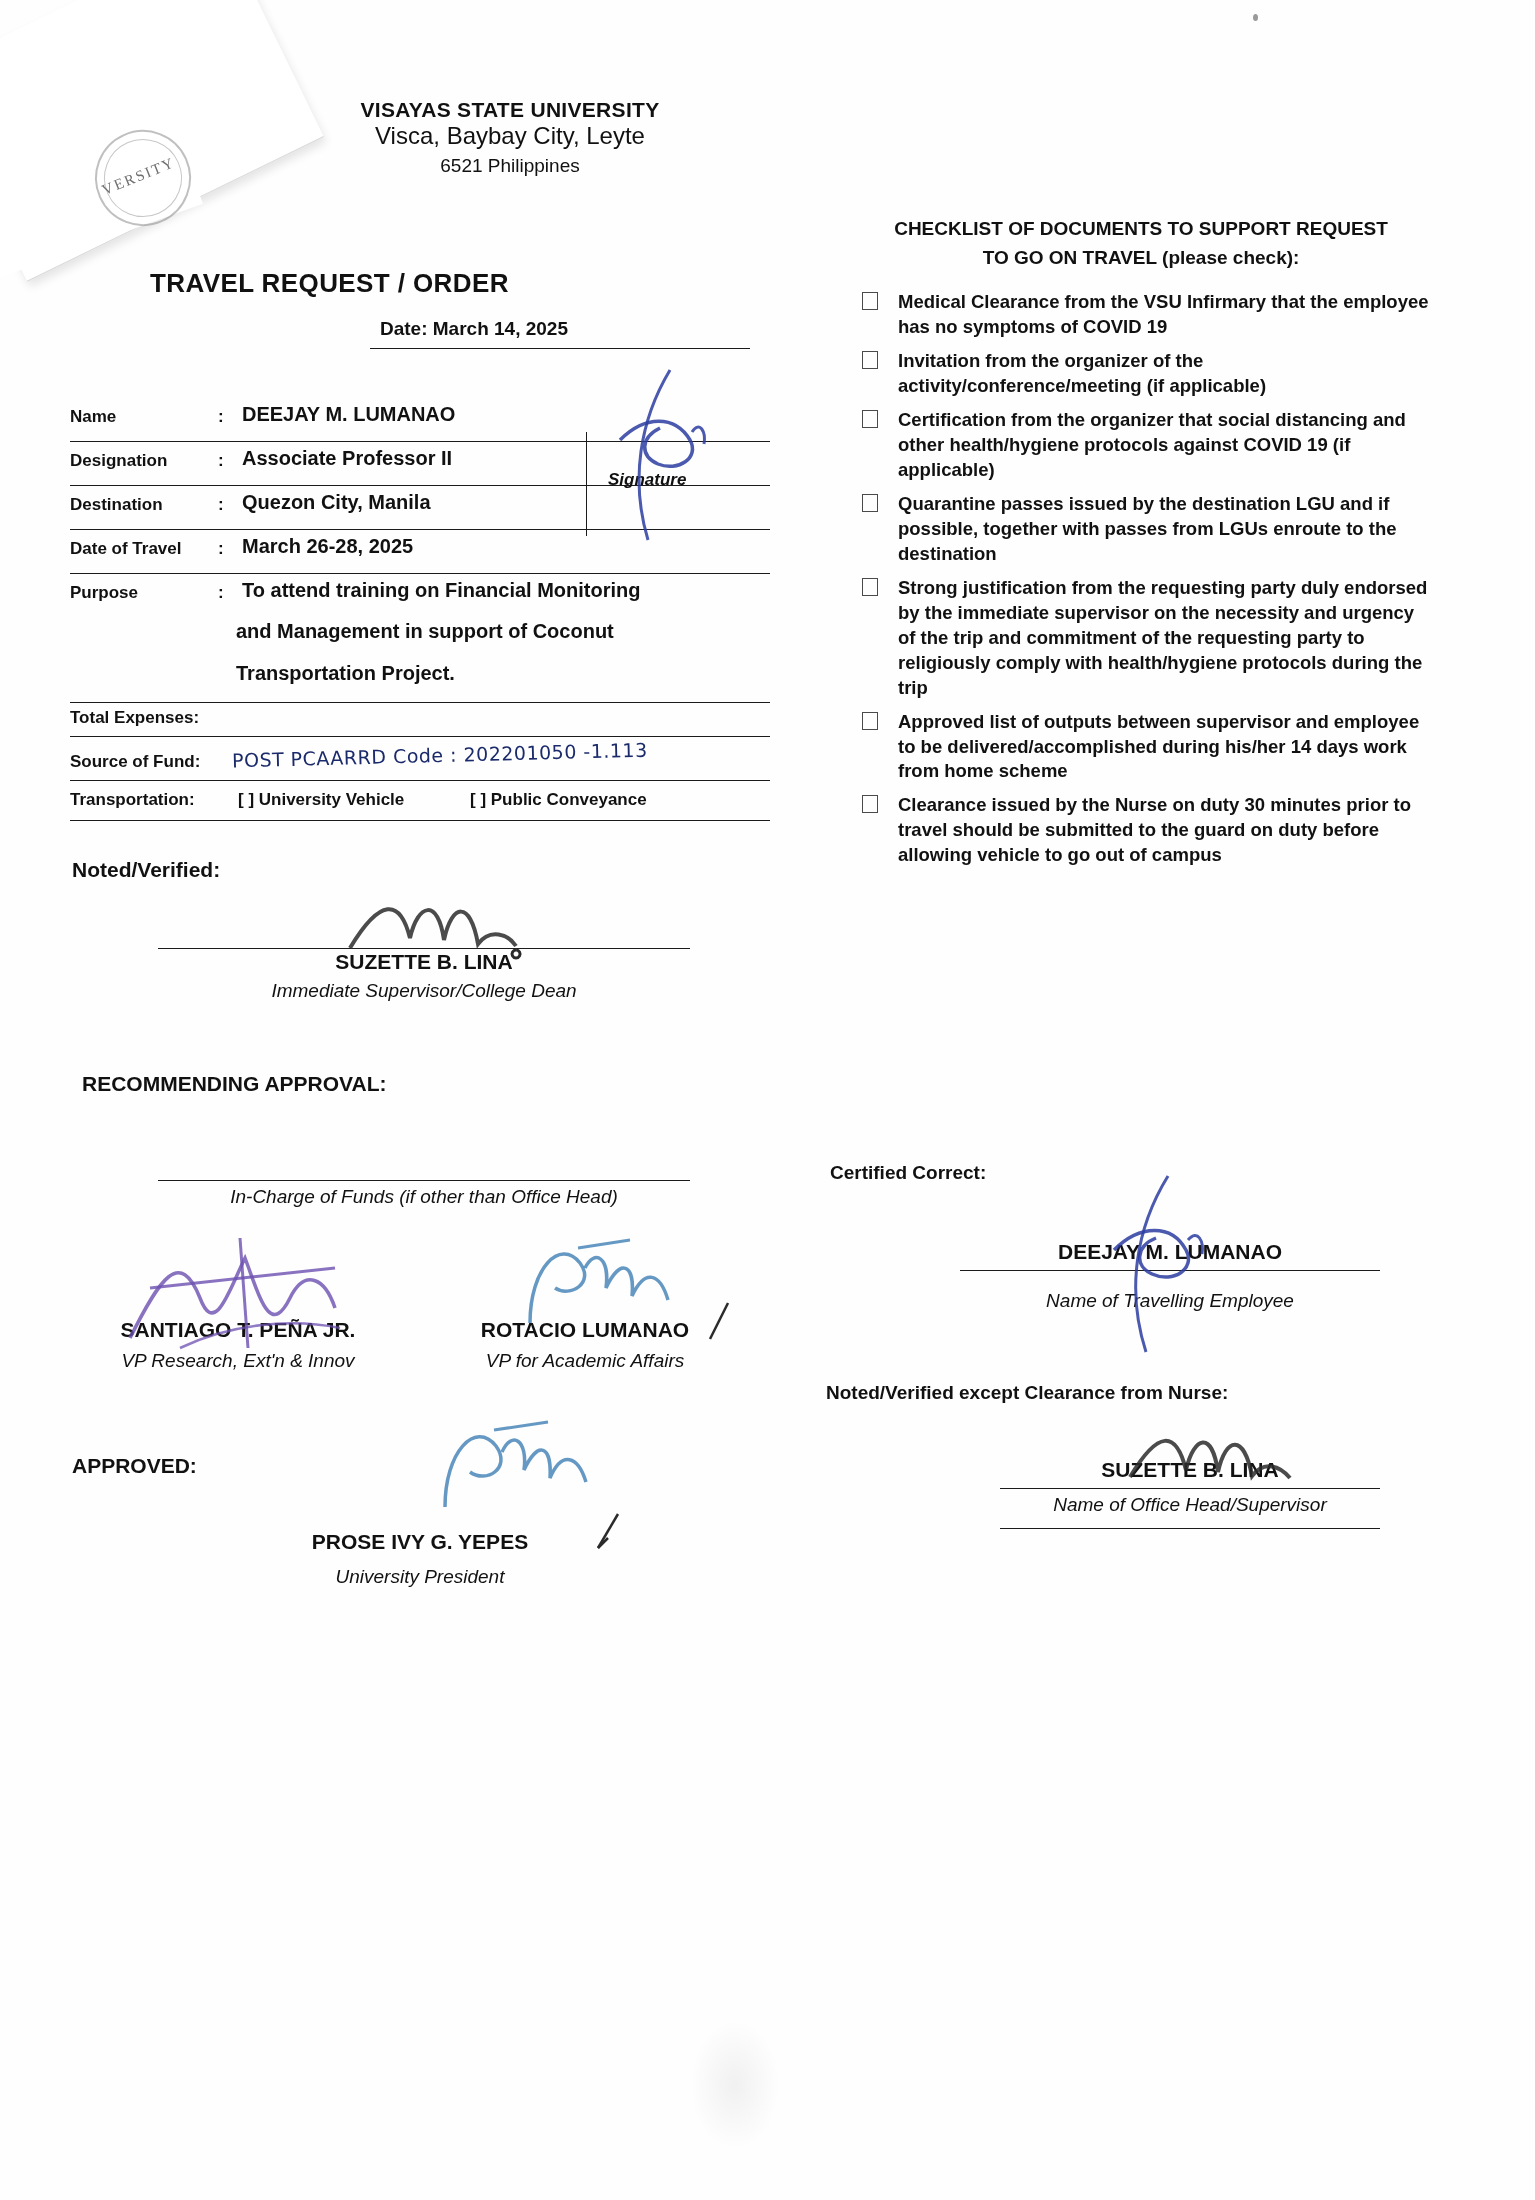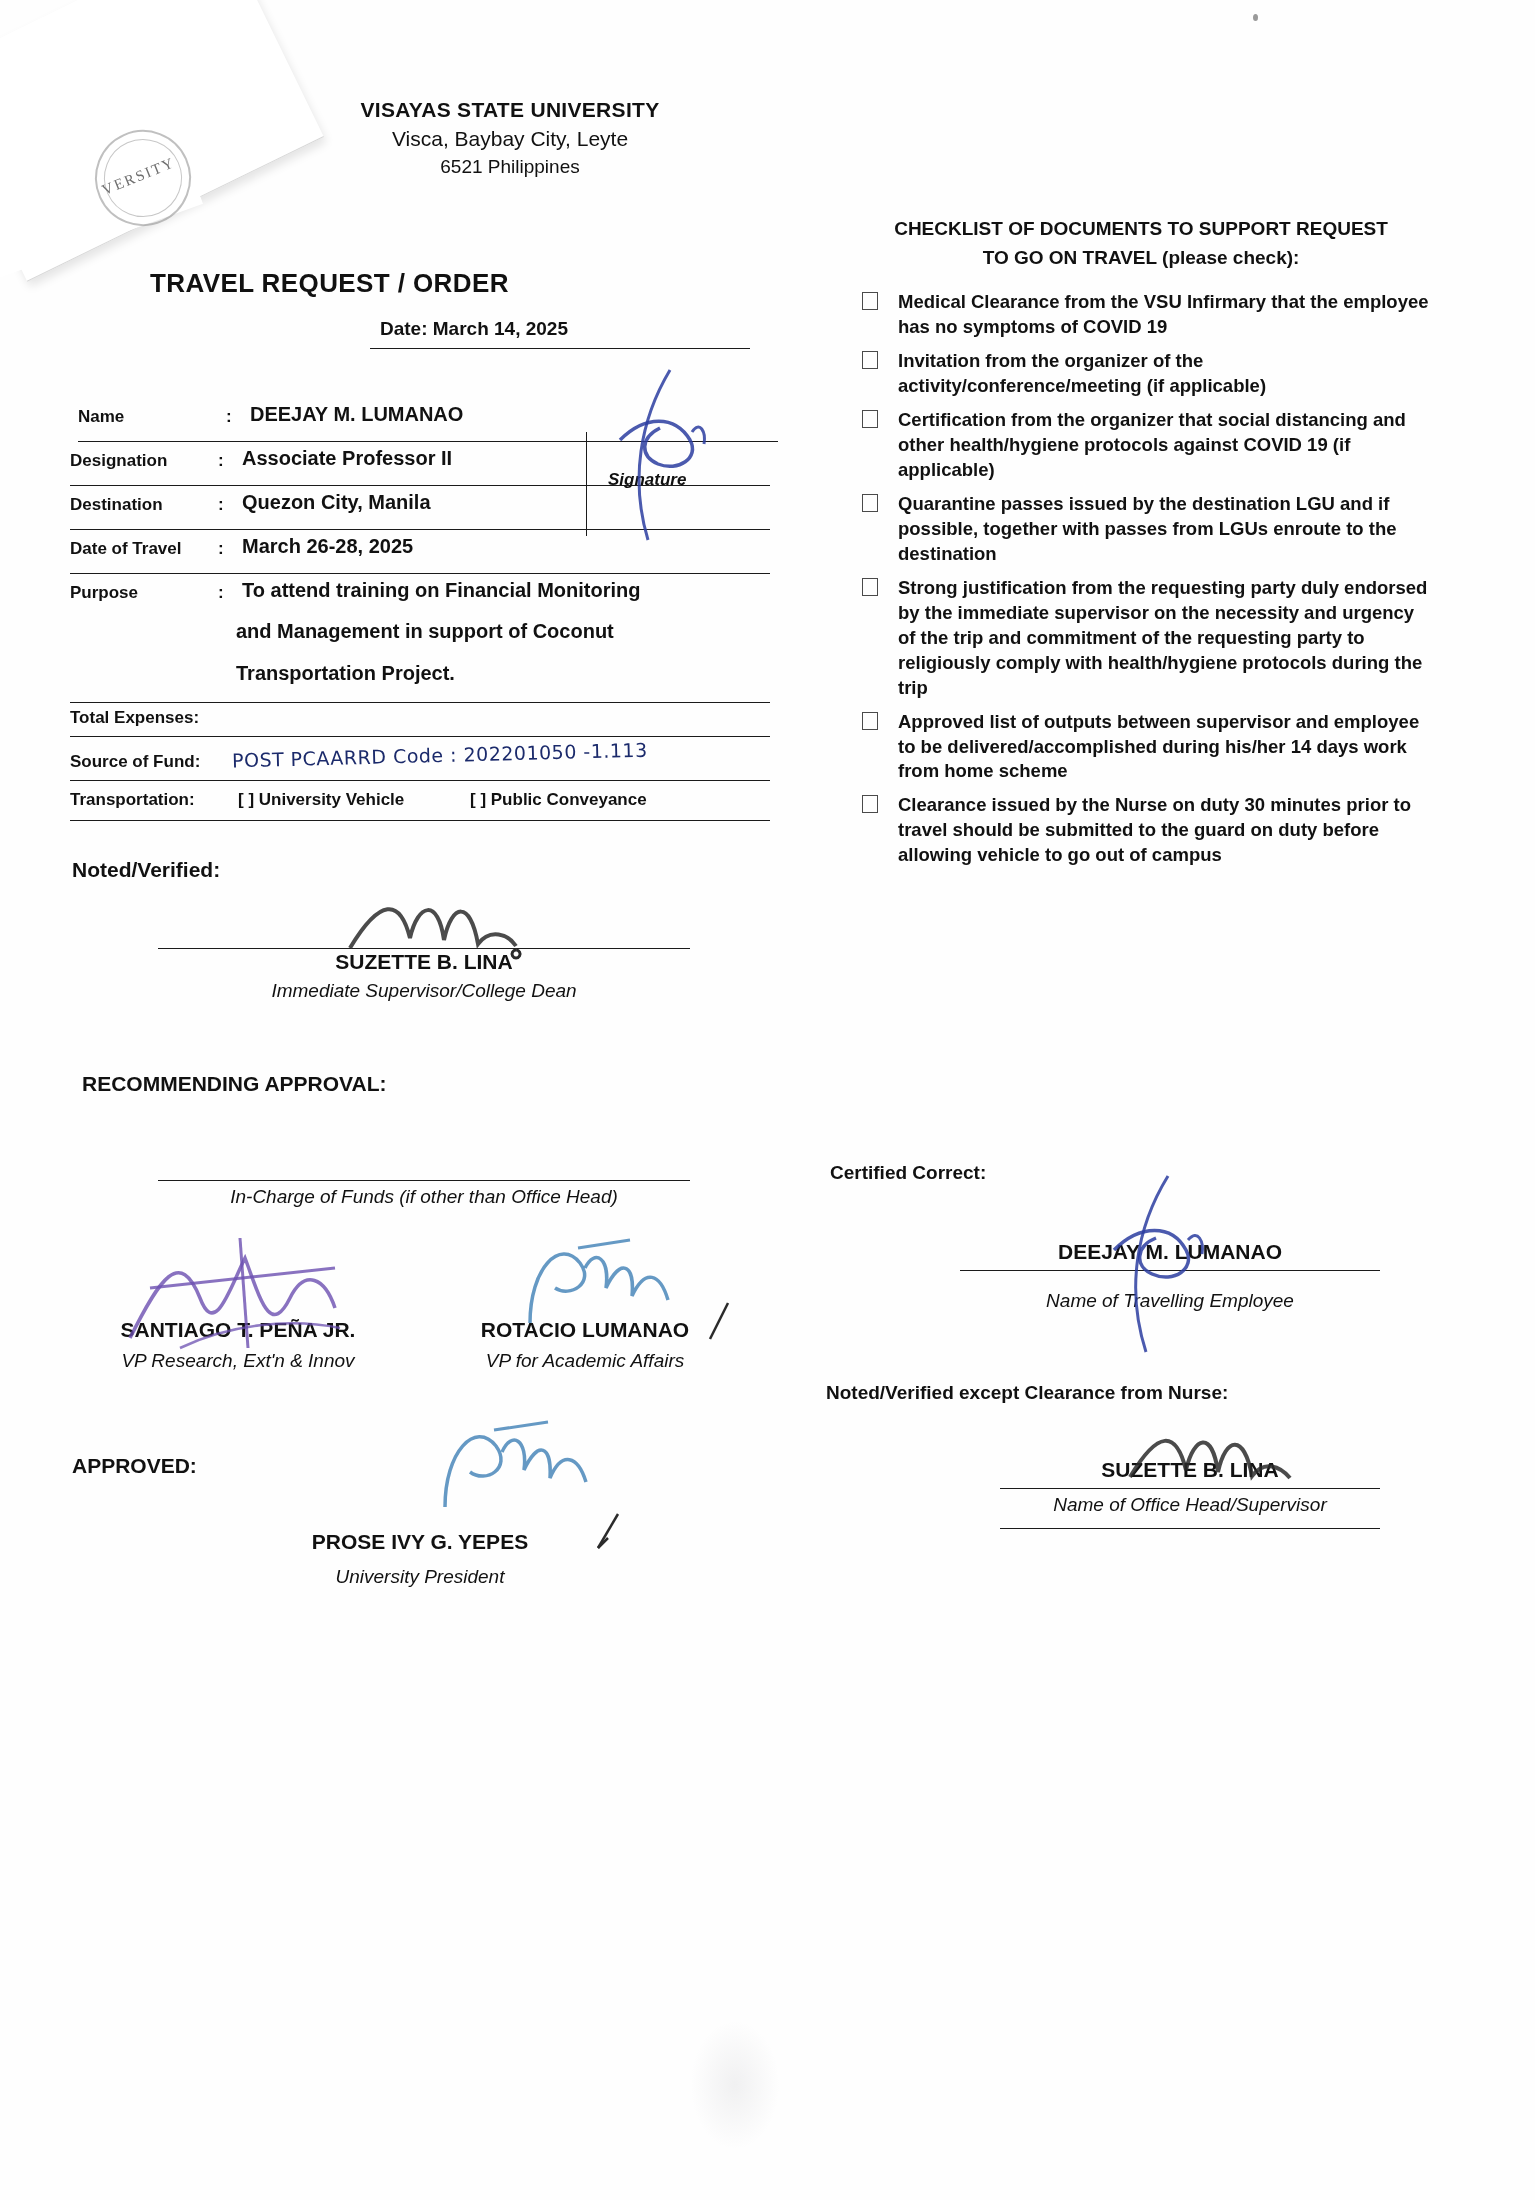--- a/index.html
+++ b/index.html
@@ -90,21 +90,21 @@
 
   
   .univ {
     position: absolute;
     left: 260px;
     top: 98px;
     width: 500px;
     text-align: center;
   }
   .univ .l1 { font-size: 21px; font-weight: bold; letter-spacing: .3px; }
-  .univ .l2 { font-size: 21px; margin-top: 5px; }
+  .univ .l2 { font-size: 24px; }
   .univ .l3 { font-size: 19px; margin-top: 5px; }
 
   .doc-title {
     position: absolute;
     left: 150px;
     top: 268px;
     font-size: 26px;
     font-weight: bold;
     letter-spacing: .4px;
   }
@@ -231,21 +231,21 @@
     <div class="l2">Visca, Baybay City, Leyte</div>
     <div class="l3">6521   Philippines</div>
   </div>
 
   <div class="doc-title">TRAVEL REQUEST / ORDER</div>
   <div class="doc-date">Date: March 14, 2025</div>
   <div style="position:absolute;left:370px;top:348px;width:380px;border-bottom:1.5px solid #1b1b1b;"></div>
 
   <div class="form">
 
-    <div class="frow" style="position:absolute;left:0;top:0;width:700px;margin-left:8px;">
+    <div class="frow" style="position:absolute;left:0;top:0;width:700px;">
       <span class="flabel">Name</span>
       <span class="fcolon">:</span>
       <span class="fvalue">DEEJAY M. LUMANAO</span>
       <span class="fline"></span>
     </div>
 
     <div class="frow" style="position:absolute;left:0;top:44px;width:700px;">
       <span class="flabel">Designation</span>
       <span class="fcolon">:</span>
       <span class="fvalue">Associate Professor II</span>

